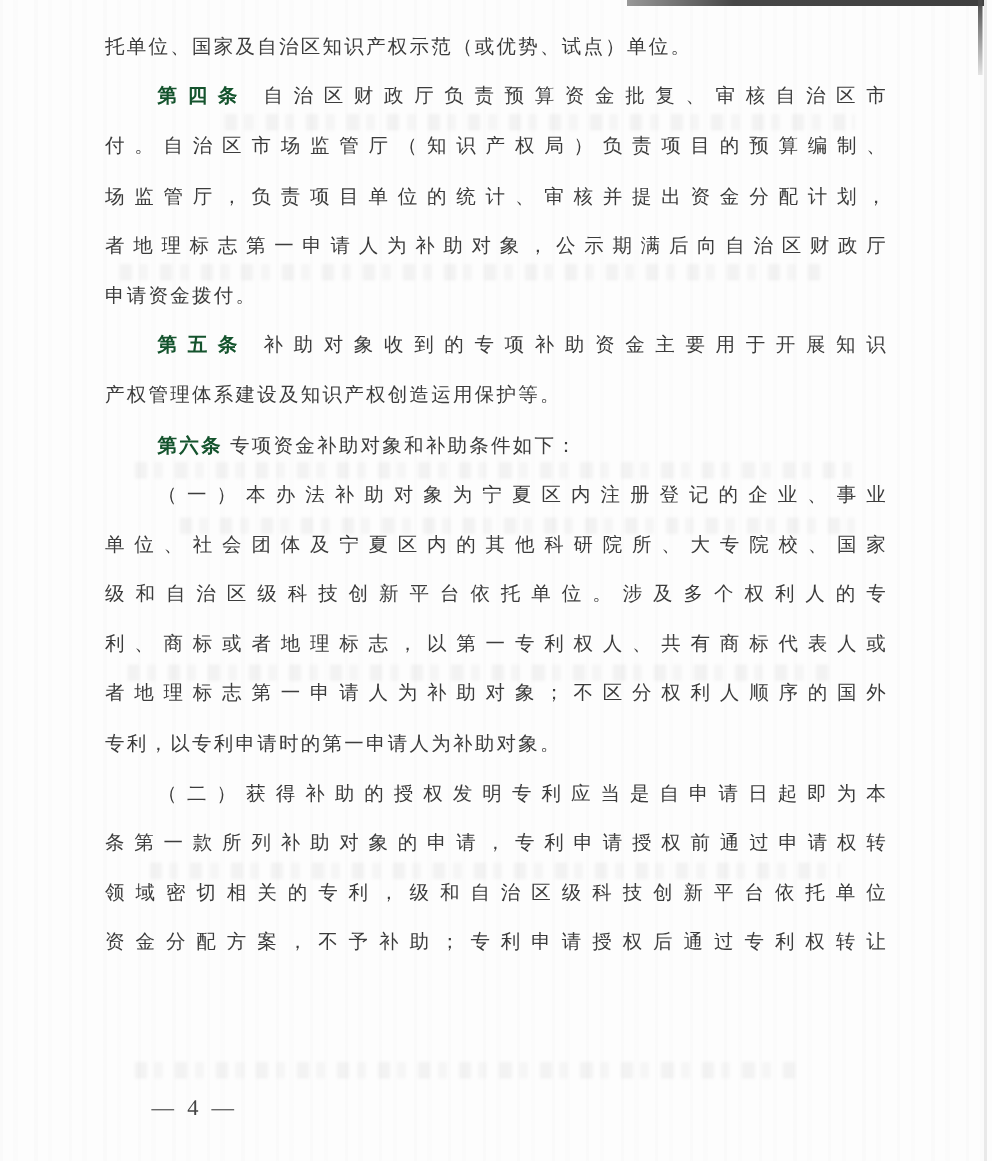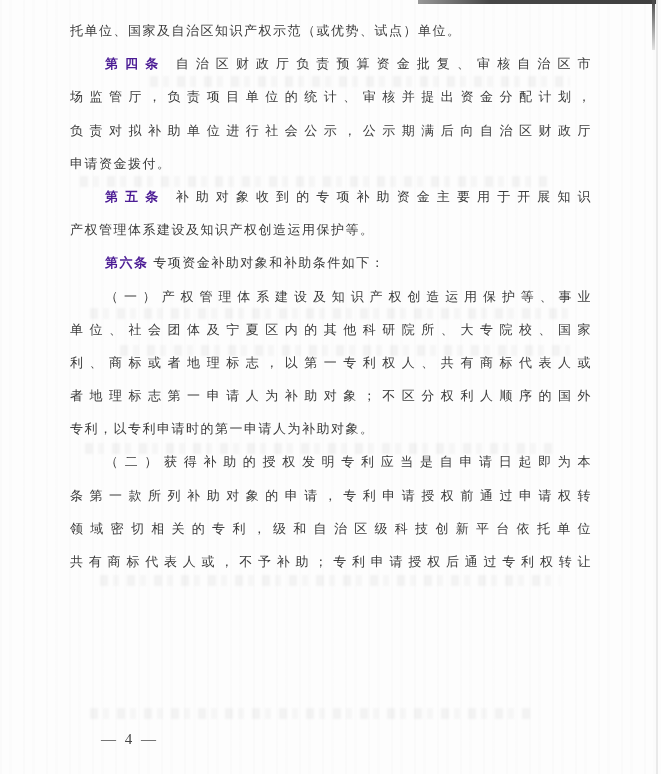--- a/index.html
+++ b/index.html
@@ -31,21 +31,21 @@
     text-align:left;
   }
   .line.indent { padding-left:35px; }
   .line.justify {
     white-space:normal;
     text-align:justify;
     text-align-last:justify;
   }
   .line .term {
     font-family:"Liberation Sans","DejaVu Sans",sans-serif;
-    font-weight:700; color:#4c1d95; letter-spacing:1.5px;
+    font-weight:700; color:#14532d; letter-spacing:1.5px;
   }
   .page-number {
     position:absolute; left:101px; top:731px;
     font-size:15px; color:#454545; letter-spacing:2.5px;
     white-space:nowrap;
   }
   
   .art-top-edge {
     position:absolute; left:418px; top:0; width:238px; height:4px;
     background:linear-gradient(90deg, rgba(70,70,70,0.55), #474747 30%, #3f3f3f);
@@ -79,31 +79,33 @@
   <div class="bleed" style="left:80px;  top:176px; width:470px;"></div>
   <div class="bleed" style="left:90px;  top:308px; width:480px;"></div>
   <div class="bleed" style="left:120px; top:345px; width:450px;"></div>
   <div class="bleed" style="left:85px;  top:443px; width:470px;"></div>
   <div class="bleed" style="left:100px; top:575px; width:460px;"></div>
   <div class="bleed" style="left:90px;  top:708px; width:440px;"></div>
 
   <div class="text-block">
       <div class="line">托单位、国家及自治区知识产权示范（或优势、试点）单位。</div>
       <div class="line indent justify"><span class="term">第四条</span><span> 自治区财政厅负责预算资金批复、审核自治区市</span></div>
+      <div class="line justify">付。自治区市场监管厅（知识产权局）负责项目的预算编制、</div>
       <div class="line justify">场监管厅，负责项目单位的统计、审核并提出资金分配计划，</div>
-      <div class="line justify">负责对拟补助单位进行社会公示，公示期满后向自治区财政厅</div>
+      <div class="line justify">者地理标志第一申请人为补助对象，公示期满后向自治区财政厅</div>
       <div class="line">申请资金拨付。</div>
       <div class="line indent justify"><span class="term">第五条</span><span> 补助对象收到的专项补助资金主要用于开展知识</span></div>
       <div class="line">产权管理体系建设及知识产权创造运用保护等。</div>
       <div class="line indent"><span class="term">第六条</span><span> 专项资金补助对象和补助条件如下：</span></div>
-      <div class="line indent justify">（一）产权管理体系建设及知识产权创造运用保护等、事业</div>
+      <div class="line indent justify">（一）本办法补助对象为宁夏区内注册登记的企业、事业</div>
       <div class="line justify">单位、社会团体及宁夏区内的其他科研院所、大专院校、国家</div>
+      <div class="line justify">级和自治区级科技创新平台依托单位。涉及多个权利人的专</div>
       <div class="line justify">利、商标或者地理标志，以第一专利权人、共有商标代表人或</div>
       <div class="line justify">者地理标志第一申请人为补助对象；不区分权利人顺序的国外</div>
       <div class="line">专利，以专利申请时的第一申请人为补助对象。</div>
       <div class="line indent justify">（二）获得补助的授权发明专利应当是自申请日起即为本</div>
       <div class="line justify">条第一款所列补助对象的申请，专利申请授权前通过申请权转</div>
       <div class="line justify">领域密切相关的专利，级和自治区级科技创新平台依托单位</div>
-      <div class="line justify">共有商标代表人或，不予补助；专利申请授权后通过专利权转让</div>
+      <div class="line justify">资金分配方案，不予补助；专利申请授权后通过专利权转让</div>
     </div>
 
   <div class="page-number">— 4 —</div>
 </div>
 
 </body></html>

